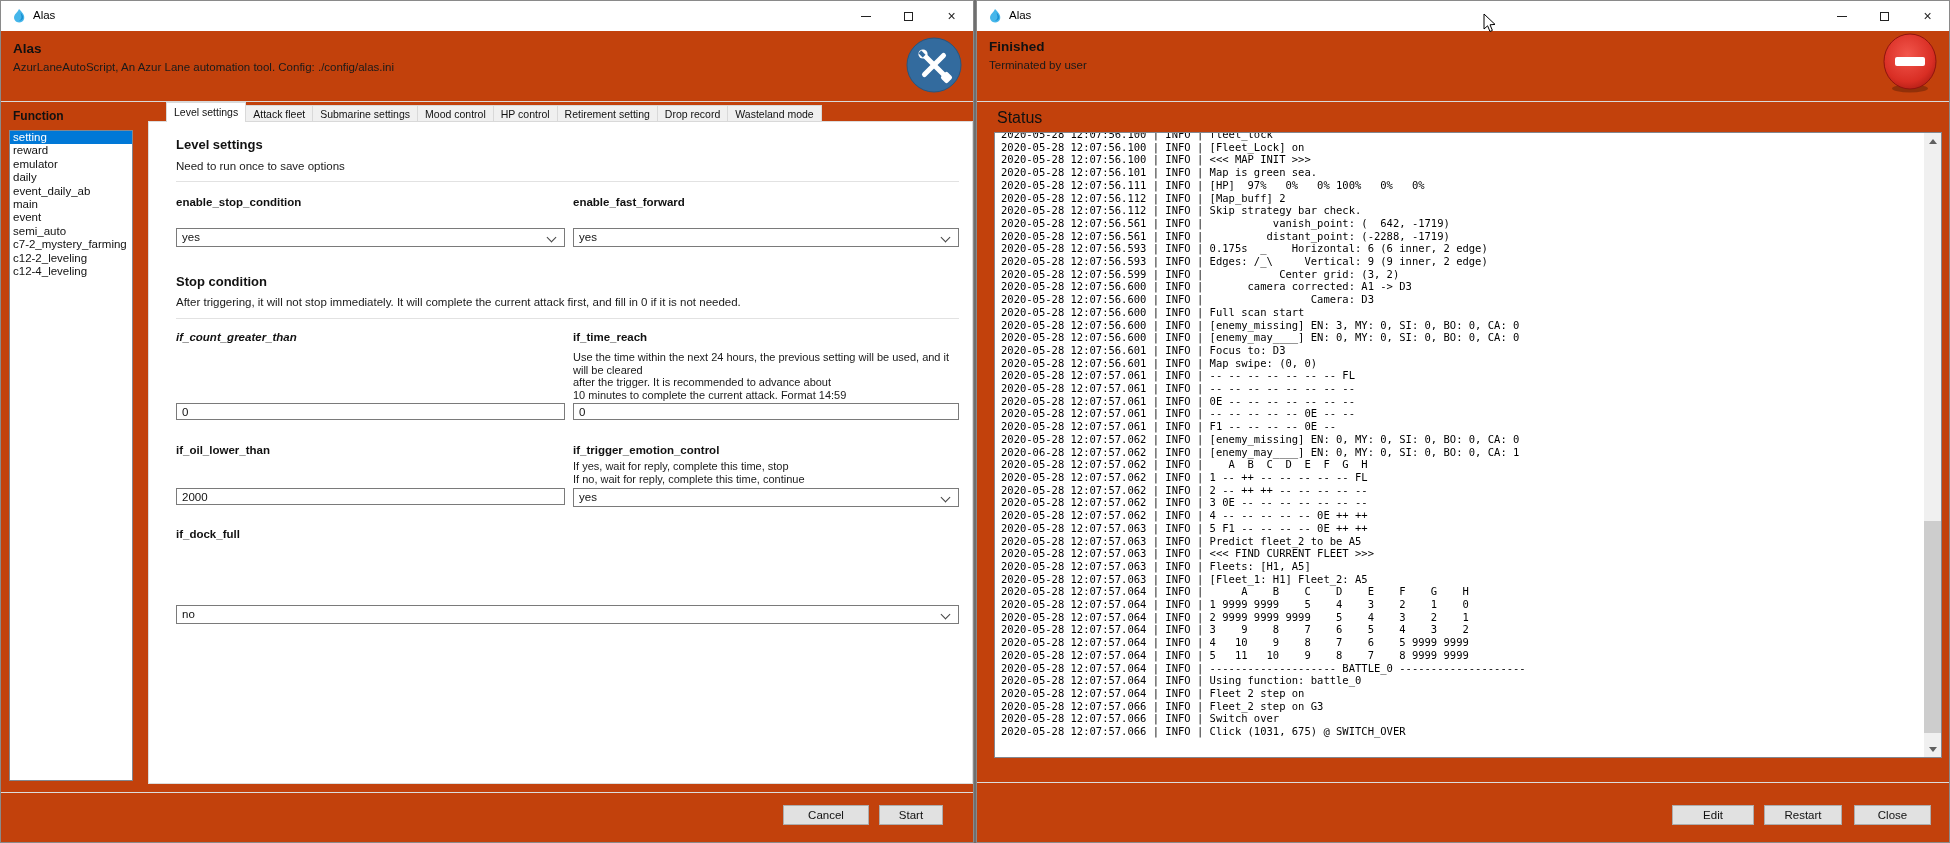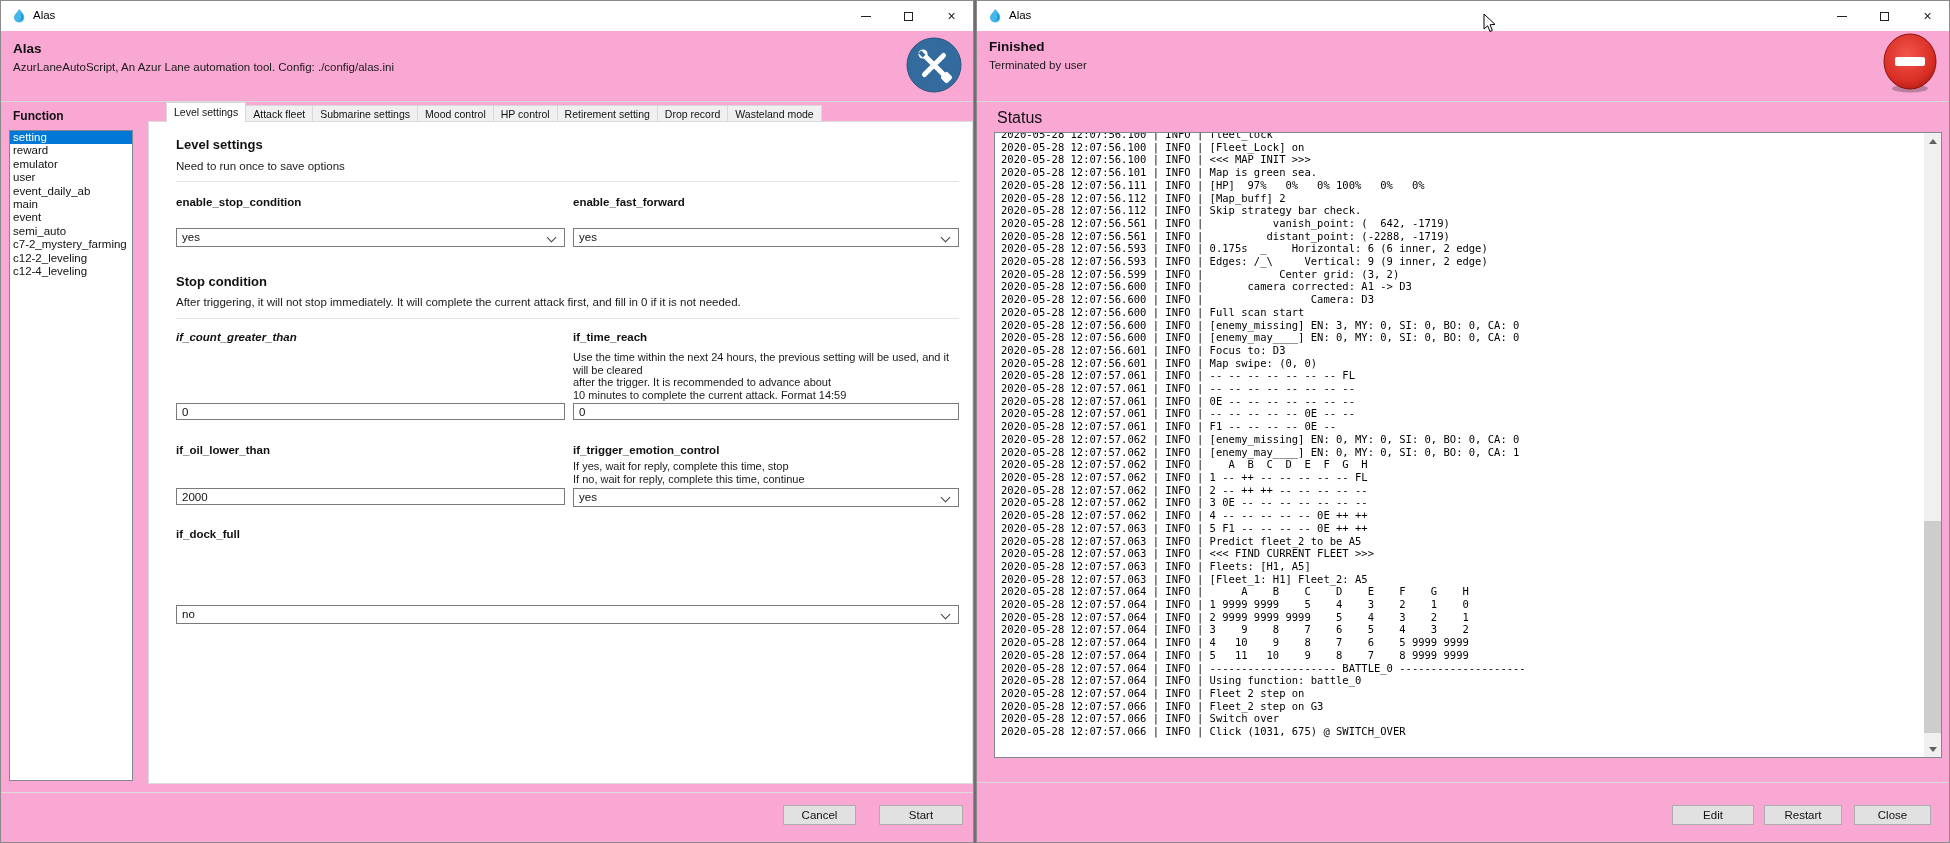--- a/index.html
+++ b/index.html
@@ -1,19 +1,19 @@
 <!DOCTYPE html>
 <html><head>
 <meta charset="utf-8">
 <style>
   html,body{margin:0;padding:0;}
   body{width:1950px;height:843px;background:#6f6f6f;position:relative;
        font-family:"Liberation Sans",sans-serif;color:#111;
        -webkit-font-smoothing:antialiased;overflow:hidden;}
-  .win{position:absolute;top:0;width:974px;height:843px;background:#f9a8d4;
+  .win{position:absolute;top:0;width:974px;height:843px;background:#c2410c;
        border:1px solid #8a8a8a;box-sizing:border-box;overflow:hidden;}
   #win-left{left:0;}
   #win-right{left:976px;}
 
   
   .titlebar{position:absolute;top:0;left:0;right:0;height:30px;background:#fff;}
   .app-icon{position:absolute;left:10px;top:7px;width:16px;height:16px;}
   .tb-title{position:absolute;left:32px;top:8px;font-size:11.5px;color:#000;}
   .tb-controls{position:absolute;right:0;top:0;height:30px;display:flex;}
   .tbtn{width:43px;height:30px;display:flex;align-items:center;justify-content:center;}
@@ -126,21 +126,21 @@
       <rect x="36" y="36" width="9" height="9" rx="2" fill="#fff" transform="rotate(45 40.5 40.5)"></rect>
     </svg>
   </div>
   <div class="hdr-line"></div>
 
   <div class="fn-label">Function</div>
   <div class="listbox" id="fn-list">
       <div class="list-item sel">setting</div>
       <div class="list-item">reward</div>
       <div class="list-item">emulator</div>
-      <div class="list-item">user</div>
+      <div class="list-item">daily</div>
       <div class="list-item">event_daily_ab</div>
       <div class="list-item">main</div>
       <div class="list-item">event</div>
       <div class="list-item">semi_auto</div>
       <div class="list-item">c7-2_mystery_farming</div>
       <div class="list-item">c12-2_leveling</div>
       <div class="list-item">c12-4_leveling</div>
     </div>
 
   <div class="panel"></div>
@@ -193,22 +193,22 @@
     <span class="chev"></span>
   </div>
 
   <div class="f-label" style="left:175px;top:527px;">if_dock_full</div>
   <div class="combo" style="left:175px;top:557px;width:783px;margin-top:47px;">
     <span>no</span>
     <span class="chev"></span>
   </div>
 
   <div class="foot-line" style="top:791px;"></div>
-  <div class="btn" style="left:782px;top:804px;width:73px;text-align:center;">Cancel</div>
-  <div class="btn" style="left:878px;top:804px;width:84px;">Start</div>
+  <div class="btn" style="left:782px;top:804px;width:86px;text-align:center;">Cancel</div>
+  <div class="btn" style="left:878px;top:804px;width:64px;">Start</div>
 </div>
 
 <div class="win" id="win-right">
   <div class="titlebar">
     <span class="app-icon">
       <svg width="16" height="16" viewBox="0 0 16 16">
         <path d="M8 1 C11.5 4.5 13.8 7.2 13.2 10.4 C12.6 13.6 8.8 15.3 5.8 13.9 C2.6 12.4 2.2 8.4 4.6 5.8 C5.8 4.5 7 3 8 1 Z" fill="#45b6ea"></path>
         <path d="M9.5 4.5 C11.5 6.6 12.5 8.4 12 10.2 C11.5 12 9.6 13 7.8 12.6 C10 11.8 10.8 10 10.4 8.2 C10.2 7 9.8 5.8 9.5 4.5 Z" fill="#1a8fd1"></path>
       </svg>
     </span>
@@ -272,21 +272,21 @@
         <div class="logline">2020-05-28 12:07:56.600 | INFO | [enemy_missing] EN: 3, MY: 0, SI: 0, BO: 0, CA: 0</div>
         <div class="logline">2020-05-28 12:07:56.600 | INFO | [enemy_may____] EN: 0, MY: 0, SI: 0, BO: 0, CA: 0</div>
         <div class="logline">2020-05-28 12:07:56.601 | INFO | Focus to: D3</div>
         <div class="logline">2020-05-28 12:07:56.601 | INFO | Map swipe: (0, 0)</div>
         <div class="logline">2020-05-28 12:07:57.061 | INFO | -- -- -- -- -- -- -- FL</div>
         <div class="logline">2020-05-28 12:07:57.061 | INFO | -- -- -- -- -- -- -- --</div>
         <div class="logline">2020-05-28 12:07:57.061 | INFO | 0E -- -- -- -- -- -- --</div>
         <div class="logline">2020-05-28 12:07:57.061 | INFO | -- -- -- -- -- 0E -- --</div>
         <div class="logline">2020-05-28 12:07:57.061 | INFO | F1 -- -- -- -- 0E --</div>
         <div class="logline">2020-05-28 12:07:57.062 | INFO | [enemy_missing] EN: 0, MY: 0, SI: 0, BO: 0, CA: 0</div>
-        <div class="logline">2020-05-28 12:07:57.062 | INFO | [enemy_may____] EN: 0, MY: 0, SI: 0, BO: 0, CA: 1</div>
+        <div class="logline">2020-06-28 12:07:57.062 | INFO | [enemy_may____] EN: 0, MY: 0, SI: 0, BO: 0, CA: 1</div>
         <div class="logline">2020-05-28 12:07:57.062 | INFO |    A  B  C  D  E  F  G  H</div>
         <div class="logline">2020-05-28 12:07:57.062 | INFO | 1 -- ++ -- -- -- -- -- FL</div>
         <div class="logline">2020-05-28 12:07:57.062 | INFO | 2 -- ++ ++ -- -- -- -- --</div>
         <div class="logline">2020-05-28 12:07:57.062 | INFO | 3 0E -- -- -- -- -- -- --</div>
         <div class="logline">2020-05-28 12:07:57.062 | INFO | 4 -- -- -- -- -- 0E ++ ++</div>
         <div class="logline">2020-05-28 12:07:57.063 | INFO | 5 F1 -- -- -- -- 0E ++ ++</div>
         <div class="logline">2020-05-28 12:07:57.063 | INFO | Predict fleet_2 to be A5</div>
         <div class="logline">2020-05-28 12:07:57.063 | INFO | &lt;&lt;&lt; FIND CURRENT FLEET &gt;&gt;&gt;</div>
         <div class="logline">2020-05-28 12:07:57.063 | INFO | Fleets: [H1, A5]</div>
         <div class="logline">2020-05-28 12:07:57.063 | INFO | [Fleet_1: H1] Fleet_2: A5</div>

